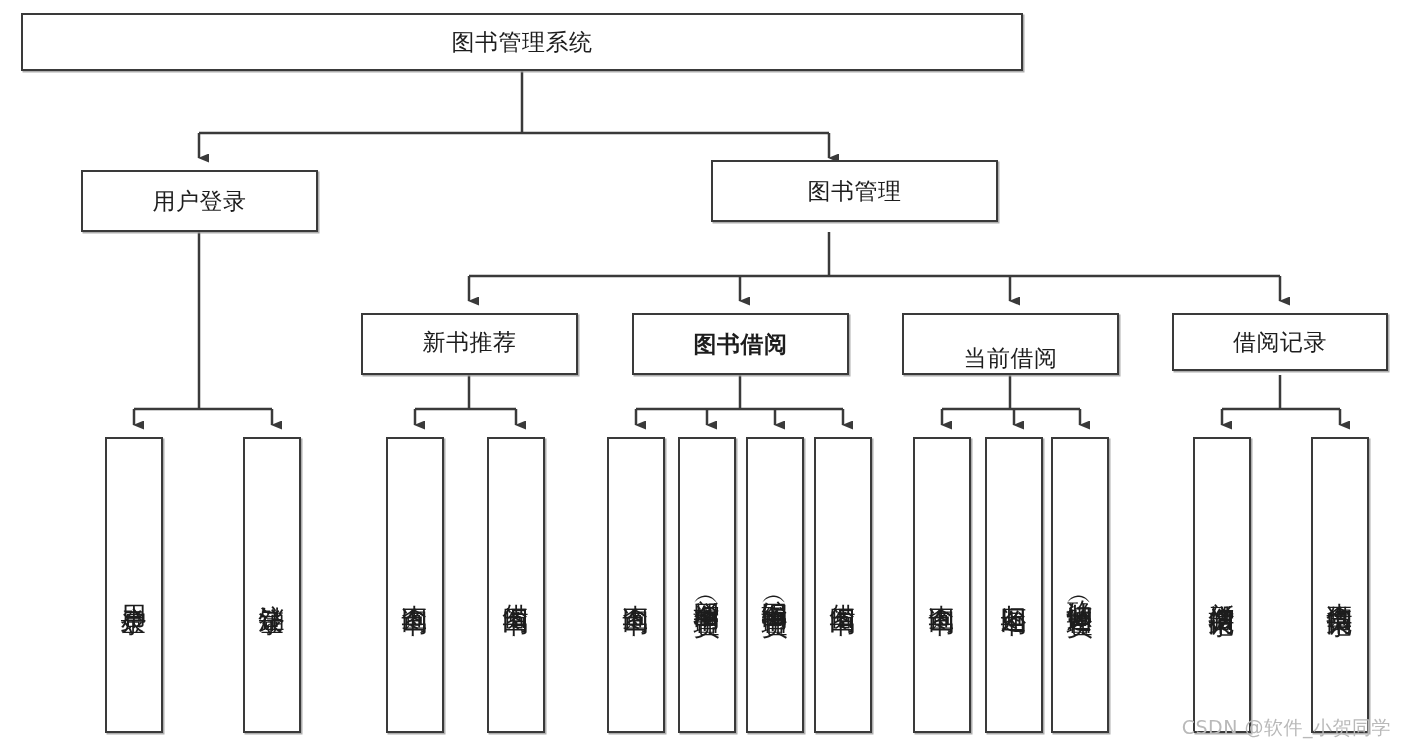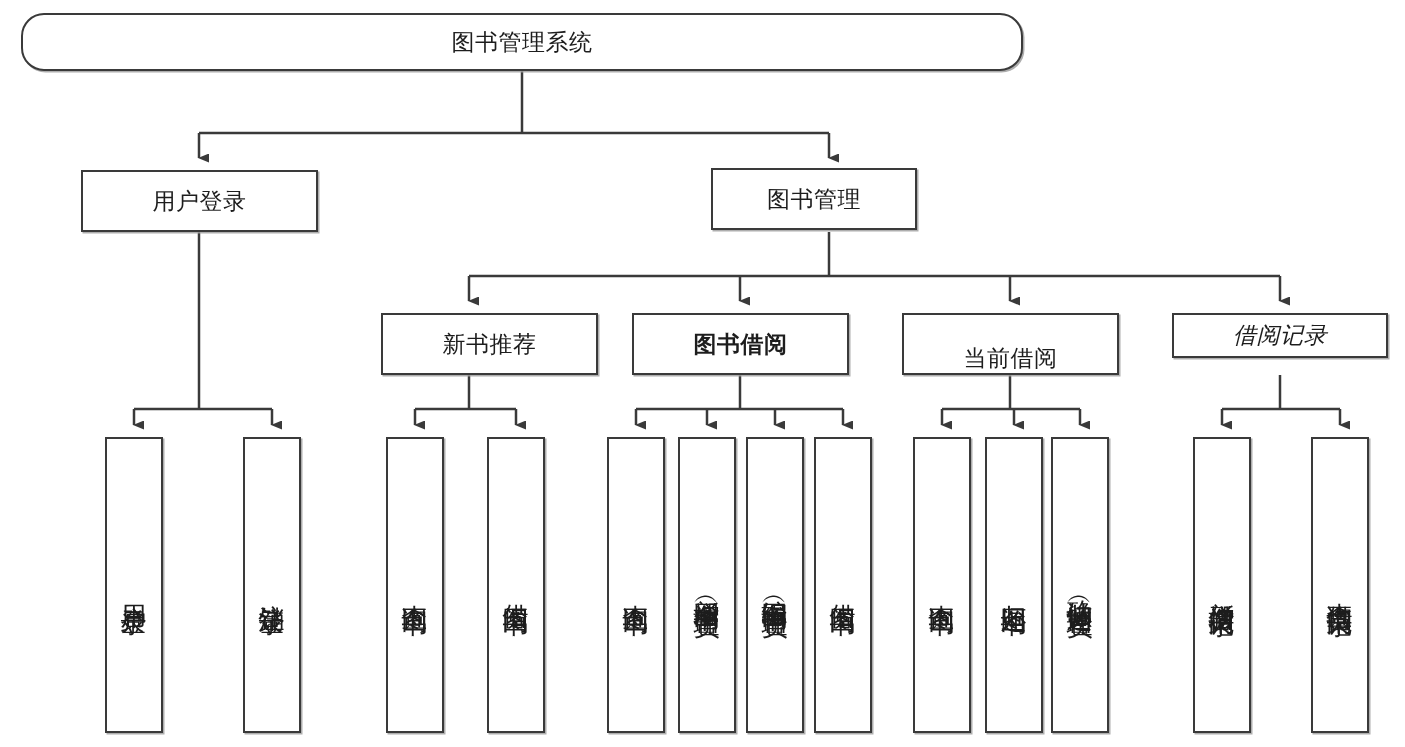--- a/index.html
+++ b/index.html
@@ -112,39 +112,39 @@
         <path d="M1014,409 L1014,425" marker-end="url(#arrowhead)"></path>
         <path d="M1080,409 L1080,425" marker-end="url(#arrowhead)"></path>
         <path d="M1280,375 L1280,409"></path>
         <path d="M1222,409 L1340,409"></path>
         <path d="M1222,409 L1222,425" marker-end="url(#arrowhead)"></path>
         <path d="M1340,409 L1340,425" marker-end="url(#arrowhead)"></path>
       </g>
   </svg>
 
   <div id="nodes">
-      <div class="node horizontal" style="left: 21px; top: 13px; width: 1002px; height: 58px; border-radius: 23px;">
+      <div class="node horizontal" style="left: 21px; top: 13px; width: 1002px; height: 58px;">
         <span class="node-label">图书管理系统</span>
       </div>
       <div class="node horizontal" style="left: 81px; top: 170px; width: 237px; height: 62px;">
         <span class="node-label">用户登录</span>
       </div>
-      <div class="node horizontal" style="left: 711px; top: 168px; width: 206px; height: 62px; align-items: center;">
+      <div class="node horizontal" style="left: 711px; top: 160px; width: 287px; height: 62px; align-items: center;">
         <span class="node-label">图书管理</span>
       </div>
-      <div class="node horizontal" style="left: 381px; top: 313px; width: 217px; height: 62px;">
+      <div class="node horizontal" style="left: 361px; top: 313px; width: 217px; height: 62px; font-family: Liberation Mono, monospace;">
         <span class="node-label">新书推荐</span>
       </div>
       <div class="node horizontal" style="left: 632px; top: 313px; width: 217px; height: 62px; font-weight: bold;">
         <span class="node-label">图书借阅</span>
       </div>
       <div class="node horizontal" style="left: 902px; top: 313px; width: 217px; height: 62px; align-items: flex-end;">
         <span class="node-label">当前借阅</span>
       </div>
-      <div class="node horizontal" style="left: 1172px; top: 313px; width: 216px; height: 45px; font-style: italic;">
+      <div class="node horizontal" style="left: 1172px; top: 313px; width: 216px; height: 58px;">
         <span class="node-label">借阅记录</span>
       </div>
       <div class="node vertical tall" style="left: 105px; top: 437px; width: 58px; height: 296px;">
         <span class="node-label">用户登录</span>
       </div>
       <div class="node vertical tall" style="left: 243px; top: 437px; width: 58px; height: 296px;">
         <span class="node-label">注销登录</span>
       </div>
       <div class="node vertical tall" style="left: 386px; top: 437px; width: 58px; height: 296px;">
         <span class="node-label">查询图书</span>
@@ -174,13 +174,14 @@
         <span class="node-label">确认归还（管理员）</span>
       </div>
       <div class="node vertical tall" style="left: 1193px; top: 437px; width: 58px; height: 296px;">
         <span class="node-label">新增借阅记录</span>
       </div>
       <div class="node vertical tall" style="left: 1311px; top: 437px; width: 58px; height: 296px;">
         <span class="node-label">查询借阅记录</span>
       </div>
     </div>
 
+  <div class="watermark">CSDN @软件_小贺同学</div>
 </div>
 
 </body></html>

